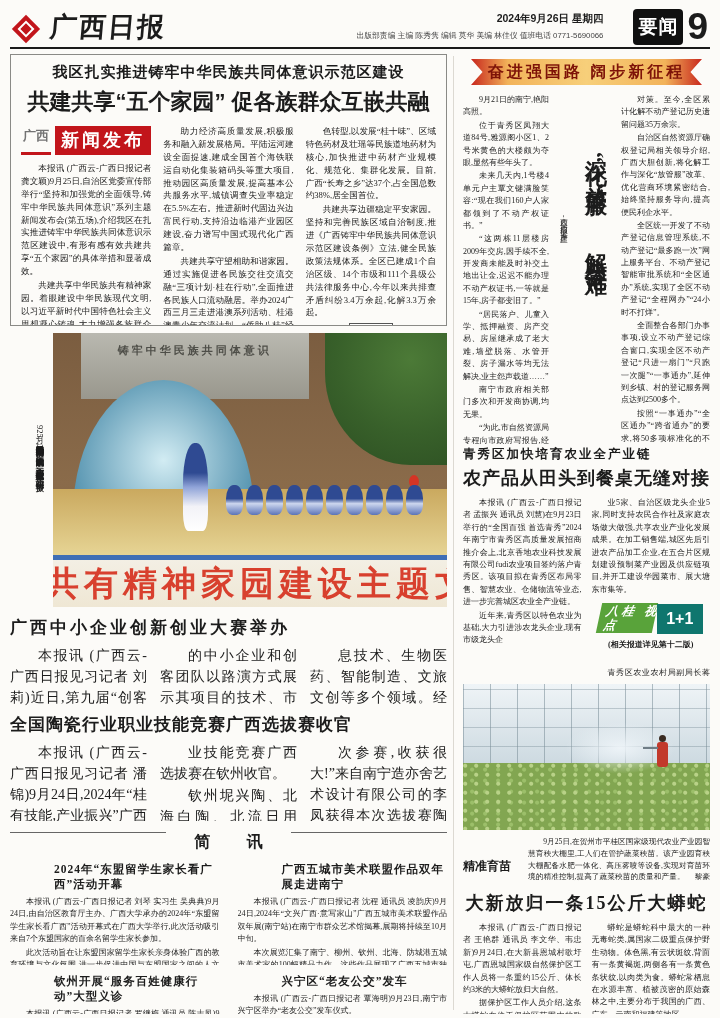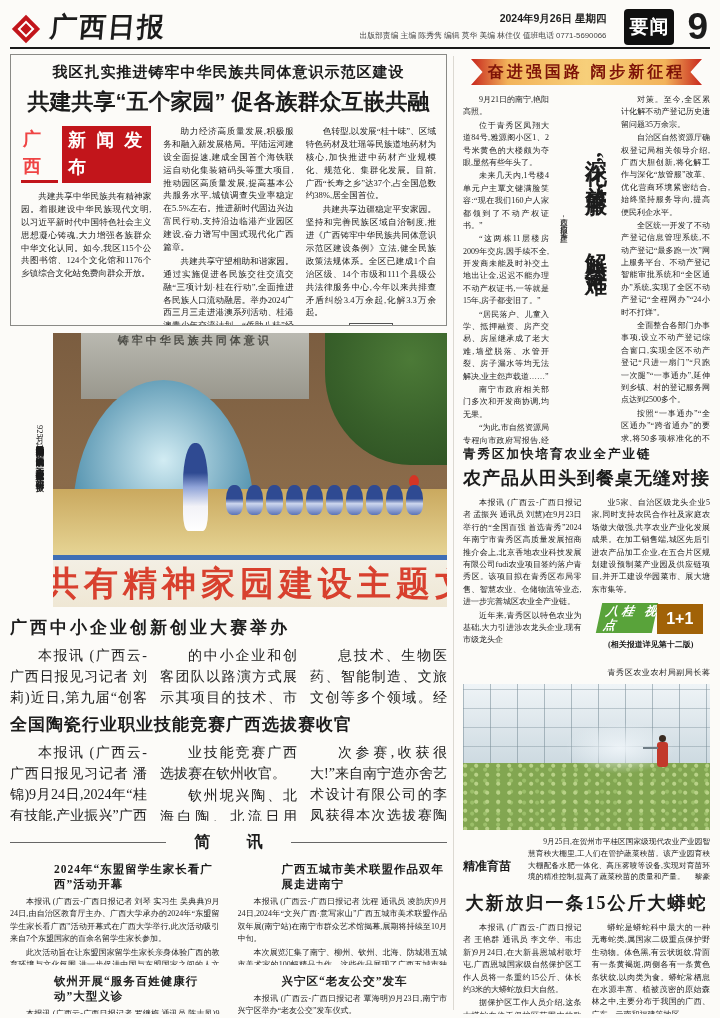--- a/index.html
+++ b/index.html
@@ -10,64 +10,64 @@
 .sans{font-family:"Liberation Sans","DejaVu Sans",sans-serif;}
 
 .hd{position:absolute;top:0;left:0;right:0;height:46px;padding:7px 12px 0;display:flex;align-items:center;}
 .masthead{display:flex;align-items:center;gap:8px;}
 .diamond{width:20px;height:20px;background:#c2151b;transform:rotate(45deg);margin:4px 6px 0 4px;position:relative;}
 .diamond::after{content:"";position:absolute;inset:4px;border:2px solid #fff;}
 .paper-name{font-size:27px;font-weight:bold;letter-spacing:2px;transform:skewX(-5deg);}
 .hd-mid{margin-left:auto;text-align:right;}
 .date-line{font-size:10.5px;font-weight:bold;font-family:"Liberation Sans",sans-serif;}
 .staff-line{font-size:7.8px;color:#444;margin-top:4px;font-family:"Liberation Sans",sans-serif;}
-.section-box{display:flex;align-items:center;margin-left:18px;gap:13px;}
+.section-box{display:flex;align-items:center;margin-left:30px;gap:4px;}
 .section-tag{background:#101010;color:#fff;font-weight:900;font-size:19px;padding:5px 5px;border-radius:4px;letter-spacing:1px;}
 .pagenum{font-size:37px;font-weight:bold;line-height:1;}
 .hd-rule{position:absolute;top:47px;left:10px;right:10px;height:2px;background:#1a1a1a;}
 .v-div{position:absolute;left:453px;top:56px;bottom:8px;width:1px;background:#dcd9d2;}
 
 main{position:absolute;top:54px;left:10px;right:10px;bottom:4px;display:flex;gap:16px;}
 .colL{width:437px;display:flex;flex-direction:column;}
 .colR{flex:1;display:flex;flex-direction:column;}
 
 .lead-box{border:1.5px solid #8a8a86;padding:8px 10px 20px;height:272px;overflow:hidden;}
 .kicker{text-align:center;font-weight:bold;font-size:15px;letter-spacing:1px;}
 .lead-h1{text-align:center;font-weight:900;font-size:22px;white-space:nowrap;margin:5px 0 8px;}
 .lead-body{display:flex;gap:12px;font-size:8.6px;line-height:1.5;text-align:justify;}
 .lead-body .c{flex:1;overflow:hidden;}
 .brand{display:flex;align-items:stretch;gap:4px;margin:1px 0 7px;}
-.brand-gx{font-size:18px;font-weight:900;color:#ef4444;border-bottom:3px solid #c2151b;padding:0 2px;}
+.brand-gx{font-size:13px;font-weight:900;color:#737373;border-bottom:3px solid #c2151b;padding:0 2px;}
 .brand-fb{background:#c2151b;color:#fff;font-weight:900;font-size:18px;padding:1px 6px;letter-spacing:3px;}
 .qr-wrap{width:70px;margin:5px auto 0;text-align:center;}
 .qr{width:42px;height:42px;margin:0 auto 3px;border:3px solid #fff;outline:1px solid #555;background:repeating-conic-gradient(#111 0% 25%,#fff 0% 50%) 0 0/8px 8px;}
 
 .photo1{height:274px;margin-top:7px;display:flex;gap:7px;overflow:hidden;}
 .ph1-cap{width:36px;writing-mode:vertical-rl;font-size:8.4px;line-height:1.55;padding-top:92px;}
 .ph1-credit{font-weight:bold;}
 .ph1-art{flex:1;position:relative;background:linear-gradient(180deg,#7b5d40,#8a6b4a 55%,#6f5338);overflow:hidden;}
-.stone{position:absolute;left:7%;top:0;width:58%;height:24%;background:linear-gradient(180deg,#b9b8b0,#99978d);color:#4e4e48;font-weight:bold;font-size:11px;text-align:center;letter-spacing:3px;}
+.stone{position:absolute;left:7%;top:0;width:58%;height:24%;background:linear-gradient(180deg,#b9b8b0,#99978d);color:#4e4e48;font-weight:bold;font-size:11px;text-align:center;letter-spacing:3px;padding-top:10px;}
 .arch{position:absolute;left:5%;top:17%;width:46%;height:70%;border-radius:50% 50% 0 0/70% 70% 0 0;background:radial-gradient(circle at 50% 42%,#d2ecf3,#5d99b4 62%,#2f5d7a);}
 .foliage{position:absolute;right:0;top:0;width:31%;height:48%;border-radius:0 0 0 70%;background:radial-gradient(circle at 70% 20%,#4c7a37,#38602a 55%,#2c4e22);}
 .lantern{position:absolute;right:7%;top:52%;width:10px;height:13px;border-radius:50%;background:#d43425;}
 .floor{position:absolute;bottom:52px;left:0;right:0;height:66px;background:linear-gradient(180deg,#caa95f,#e6d494);}
 .dancers{position:absolute;right:3%;bottom:92px;width:56%;display:flex;flex-wrap:wrap;gap:3px;justify-content:center;align-items:flex-end;}
 .dancer{width:17px;height:30px;border-radius:45% 45% 35% 35%;background:linear-gradient(180deg,#2f4a92 45%,#ccd6ee 62%,#5b74b8);}
 .lead-dancer{position:absolute;left:33%;bottom:76px;width:25px;height:88px;border-radius:45% 45% 20% 20%;background:linear-gradient(180deg,#2f4a92 34%,#8fa3d8 50%,#f2f2f7 72%,#fff);}
 .banner-strip{position:absolute;bottom:0;left:0;right:0;height:52px;border-top:5px solid #3f6fb5;background:linear-gradient(180deg,#f3efe4,#efe7d4);display:flex;align-items:center;overflow:hidden;}
 .banner-strip span{font-weight:900;font-size:34px;color:#d8402e;white-space:nowrap;letter-spacing:5px;margin-left:-8px;}
 
 .art-a{margin-top:9px;height:92px;overflow:hidden;}
 .art-b{margin-top:5px;height:108px;overflow:hidden;}
 .art-h2{text-align:left;font-weight:900;font-size:17px;letter-spacing:3px;margin-bottom:6px;}
 .cols{display:flex;gap:13px;font-size:14px;line-height:1.5;text-align:justify;}
 .cols .c{flex:1;overflow:hidden;}
 
 .jianxun{margin-top:9px;flex:1;overflow:hidden;}
-.jx-head{display:flex;align-items:center;gap:12px;margin:2px 0 9px;}
+.jx-head{display:flex;gap:12px;margin:2px 0 9px;}
 .jx-line{flex:1;height:1px;background:#666;}
 .jx-title{font-weight:900;font-size:16px;letter-spacing:16px;text-indent:16px;}
 .jx-grid{display:grid;grid-template-columns:1fr 1fr;column-gap:18px;row-gap:9px;}
 .jx-item{overflow:hidden;max-height:103px;}
 .jx-item h3{font-size:11.5px;font-weight:bold;letter-spacing:1px;margin-bottom:4px;margin-left:44px;}
 .jx-item p{font-size:8px;line-height:1.55;text-align:justify;}
 
 .banner{height:26px;margin:5px 8px 9px;background:linear-gradient(90deg,#c8271d,#f2b35a 16%,#f7cf7a 50%,#f2b35a 84%,#c8271d);clip-path:polygon(0 0,100% 0,95% 50%,100% 100%,0 100%,5% 50%);display:flex;align-items:center;justify-content:center;font-weight:900;font-size:16px;color:#7e1308;letter-spacing:3px;font-family:"Liberation Sans",sans-serif;}
 .shenhua{display:flex;gap:8px;height:350px;overflow:hidden;font-size:8px;line-height:1.55;text-align:justify;}
 .sh-left{width:86px;overflow:hidden;}
@@ -77,21 +77,21 @@
 .sh-byline{position:absolute;left:1px;top:118px;writing-mode:vertical-rl;font-size:7.4px;color:#333;letter-spacing:1px;}
 .sh-right{flex:1;overflow:hidden;}
 
 .qingxiu{height:234px;overflow:hidden;margin-top:2px;}
 .qx-kicker{font-size:12.5px;font-weight:bold;letter-spacing:2px;font-family:"Liberation Sans",sans-serif;}
 .qx-h{text-align:center;font-weight:900;font-size:18px;letter-spacing:1px;margin:3px 0 7px;}
 .qx-body{display:flex;gap:10px;font-size:8px;line-height:1.55;text-align:justify;}
 .qx-body .c{flex:1;overflow:hidden;}
 .bgd{margin:7px auto 2px;width:104px;height:32px;position:relative;}
 .bgd-green{position:absolute;left:0;top:0;width:56px;height:30px;background:#59a33a;transform:skewX(-12deg);color:#fff;font-weight:900;font-size:12px;line-height:1.15;padding:2px 0 0 6px;font-family:"Liberation Sans",sans-serif;font-style:italic;}
-.bgd-blue{position:absolute;right:0;top:1px;width:46px;height:30px;background:#a16207;color:#fff;font-weight:900;font-size:16px;display:flex;align-items:center;justify-content:center;font-family:"Liberation Sans",sans-serif;}
+.bgd-blue{position:absolute;right:0;top:1px;width:46px;height:30px;background:#0f766e;color:#fff;font-weight:900;font-size:16px;display:flex;align-items:center;justify-content:center;font-family:"Liberation Sans",sans-serif;}
 .bgd-note{text-align:center;font-size:8px;font-weight:bold;margin:4px 0 15px;text-indent:0;}
 
 .photo2{margin-top:4px;height:198px;overflow:hidden;}
 .ph2-art{height:146px;position:relative;overflow:hidden;background:#dfe7ec;}
 .gh-roof{position:absolute;left:0;right:0;top:0;height:56%;background:linear-gradient(180deg,#eff4f7,#ccd9e0);}
 .gh-roof::after{content:"";position:absolute;inset:0;background:repeating-linear-gradient(90deg,rgba(120,140,150,.55) 0 1px,transparent 1px 27px),repeating-linear-gradient(0deg,rgba(120,140,150,.4) 0 1px,transparent 1px 19px);}
 .gh-field{position:absolute;left:0;right:0;bottom:0;height:46%;background:radial-gradient(circle at 20% 30%,#b9d288 1.5px,transparent 2.5px),radial-gradient(circle at 70% 60%,#9cbf6a 1.5px,transparent 2.5px),#82a651;background-size:11px 9px,13px 11px;}
 .gh-mist{position:absolute;right:14%;top:26%;width:110px;height:52px;background:radial-gradient(ellipse,rgba(238,244,248,.95),rgba(238,244,248,0) 70%);}
 .gh-worker{position:absolute;right:17%;top:40%;width:11px;height:25px;background:#c2392b;border-radius:3px;}
 .gh-worker::before{content:"";position:absolute;top:-7px;left:2px;width:7px;height:7px;border-radius:50%;background:#3a2b22;}
@@ -134,20 +134,21 @@
 
       <article class="lead-box">
         <div class="kicker">我区扎实推进铸牢中华民族共同体意识示范区建设</div>
         <h1 class="lead-h1 sans">共建共享“五个家园”  促各族群众互嵌共融</h1>
         <div class="lead-body">
           <div class="c">
             <div class="brand sans">
               <span class="brand-gx">广西</span>
               <span class="brand-fb">新闻发布</span>
             </div>
+            <p>本报讯 (广西云-广西日报记者 龚文颖)9月25日,自治区党委宣传部举行“坚持和加强党的全面领导,铸牢中华民族共同体意识”系列主题新闻发布会(第五场),介绍我区在扎实推进铸牢中华民族共同体意识示范区建设中,有形有感有效共建共享“五个家园”的具体举措和显著成效。</p>
             <p>共建共享中华民族共有精神家园。着眼建设中华民族现代文明,以习近平新时代中国特色社会主义思想凝心铸魂,大力增强各族群众中华文化认同。如今,我区115个公共图书馆、124个文化馆和1176个乡镇综合文化站免费向群众开放。</p>
 
           </div>
           <div class="c">
             <p>助力经济高质量发展,积极服务和融入新发展格局。平陆运河建设全面提速,建成全国首个海铁联运自动化集装箱码头等重大项目,推动园区高质量发展,提高基本公共服务水平,城镇调查失业率稳定在5.5%左右。推进新时代固边兴边富民行动,支持沿边临港产业园区建设,奋力谱写中国式现代化广西篇章。</p>
             <p>共建共享守望相助和谐家园。通过实施促进各民族交往交流交融“三项计划·桂在行动”,全面推进各民族人口流动融居。举办2024广西三月三走进港澳系列活动、桂港澳青少年交流计划、“侨助八桂”经贸合作交流活动等,夯实社会发展基层基础。</p>
 
           </div>
           <div class="c">
             <p>色转型,以发展“桂十味”、区域特色药材及壮瑶等民族道地药材为核心,加快推进中药材产业规模化、规范化、集群化发展。目前,广西“长寿之乡”达37个,占全国总数约38%,居全国首位。</p>

